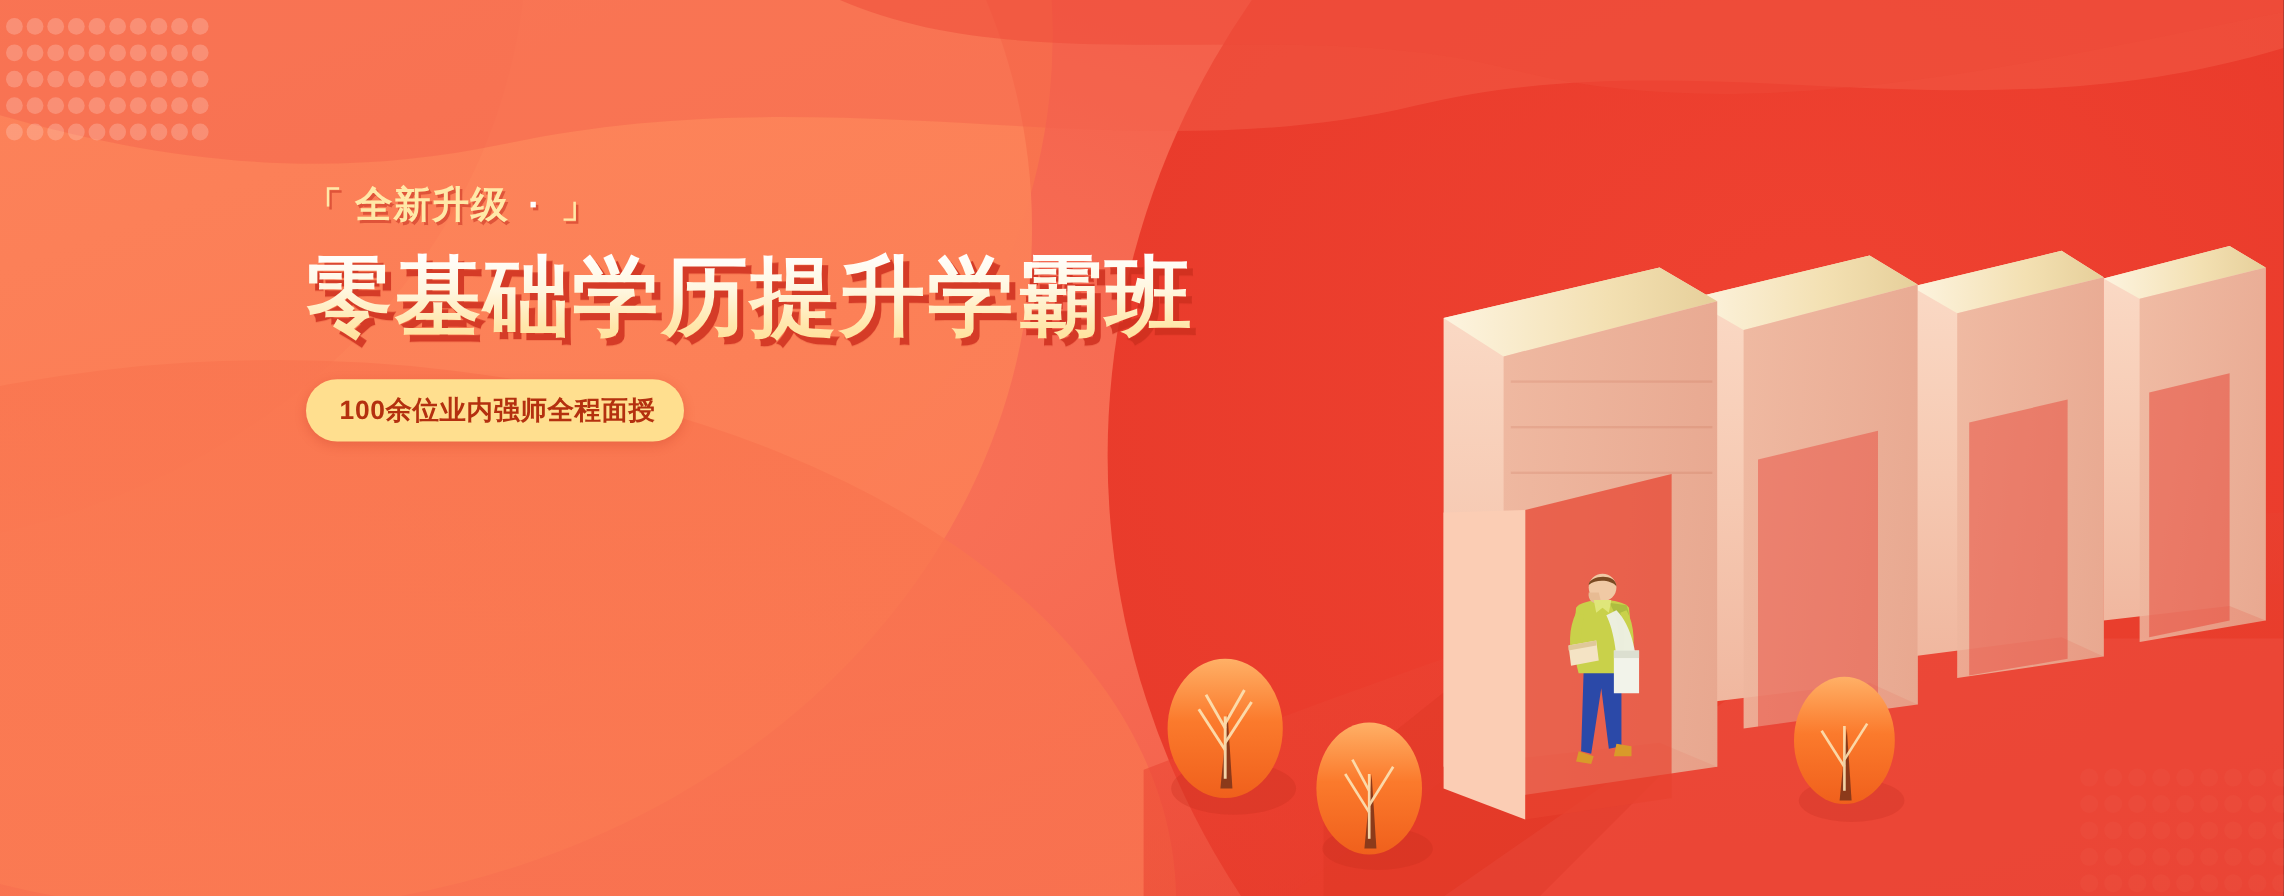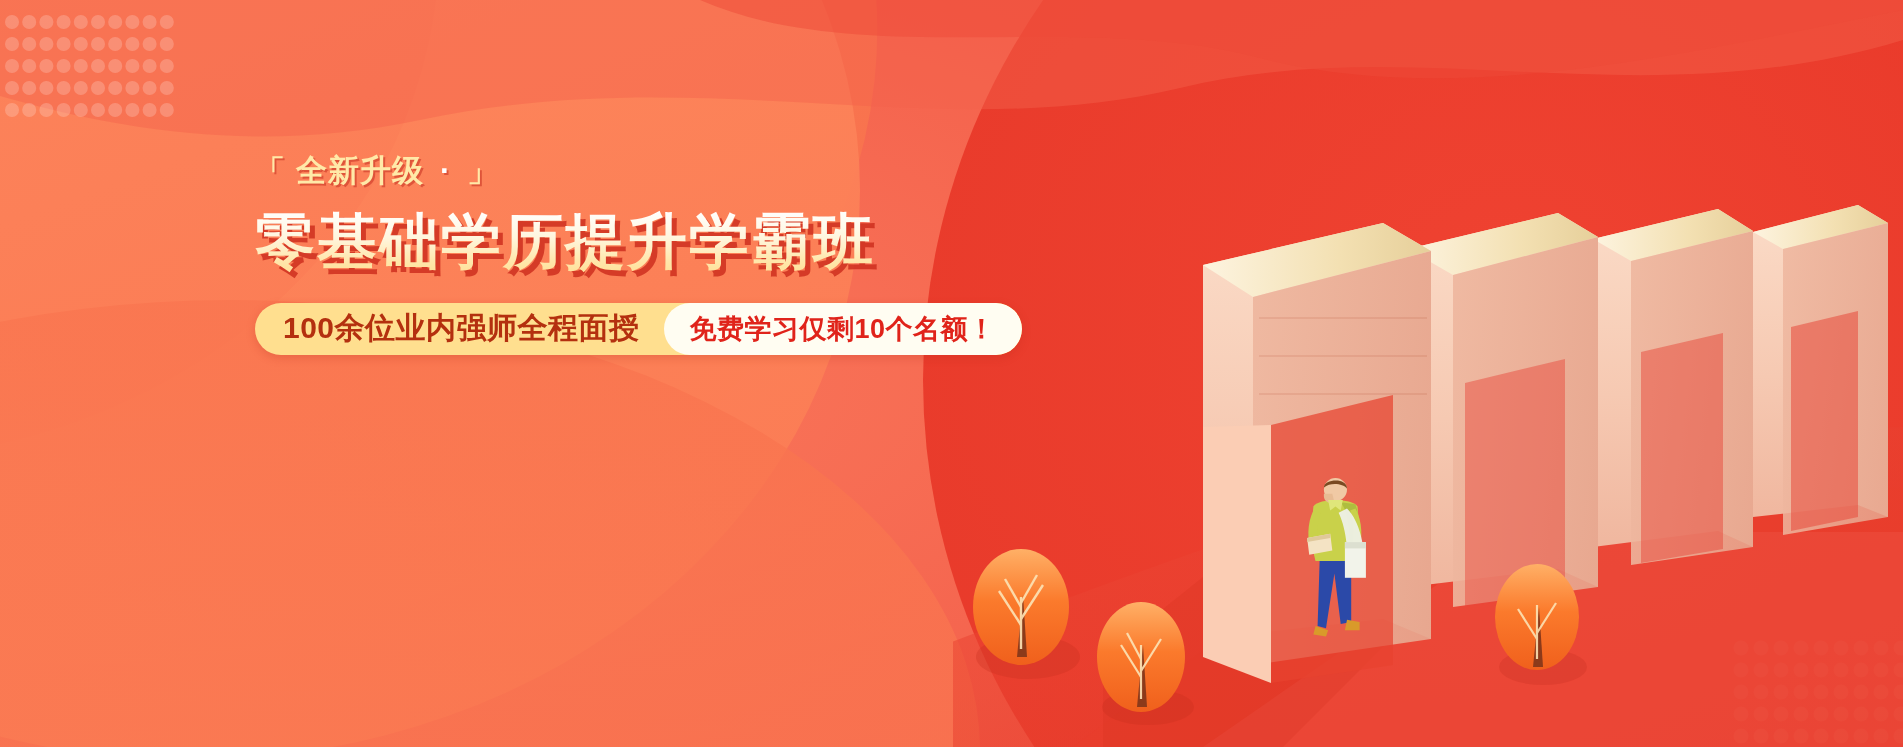--- a/index.html
+++ b/index.html
@@ -65,21 +65,21 @@
     color:#ffe9a8;
     white-space:nowrap;
     text-shadow:2px 2px 0 rgba(198,48,32,.55);
   }
   .eyebrow .bk{color:#ffe9a8;font-weight:bold;font-size:30px;}
   .eyebrow .white{color:#ffffff;text-shadow:2px 2px 0 rgba(198,48,32,.5);}
   .eyebrow .dot-sep{color:#ffffff;padding:0 6px;}
 
   .headline{
     margin-top:18px;
-    font-size:60px;
+    font-size:72px;
     line-height:1.08;
     font-weight:bold;
     letter-spacing:2px;
     white-space:nowrap;
     background:linear-gradient(180deg,#ffffff 0%,#fff6de 42%,#ffe7ac 78%,#ffdf96 100%);
     -webkit-background-clip:text;background-clip:text;
     color:transparent;
     filter:drop-shadow(5px 6px 0 rgba(206,47,30,.85));
   }
 
@@ -89,21 +89,21 @@
     height:52px;
     border-radius:26px;
     background:#ffdf8f;
     padding:0 0 0 0;
     box-shadow:0 3px 10px rgba(176,38,24,.22);
     overflow:hidden;
   }
   .pill-left{
     display:flex;align-items:center;
     padding:0 24px 0 28px;
-    font-size:30px;font-weight:bold;letter-spacing:.5px;
+    font-size:22px;font-weight:bold;letter-spacing:.5px;
     color:#b4300f;white-space:nowrap;
   }
   .pill-right{
     display:flex;align-items:center;
     padding:0 26px;
     margin:0;
     background:#fffdf2;
     border-radius:26px;
     font-size:27px;font-weight:bold;letter-spacing:.5px;
     color:#e0231a;white-space:nowrap;
@@ -382,17 +382,16 @@
       <span class="bk">「</span>
       <span>全新升级</span>
       <span class="dot-sep">·</span>
       <span class="bk">」</span>
     </div>
 
     <div class="headline">零基础学历提升学霸班</div>
 
     <div class="pill-row">
       <div class="pill-left">100余位业内强师全程面授</div>
-      <div class="pill-right">免费学习仅剩10个名额！</div>
     </div>
 
   </div>
 </div>
 
 </body></html>

